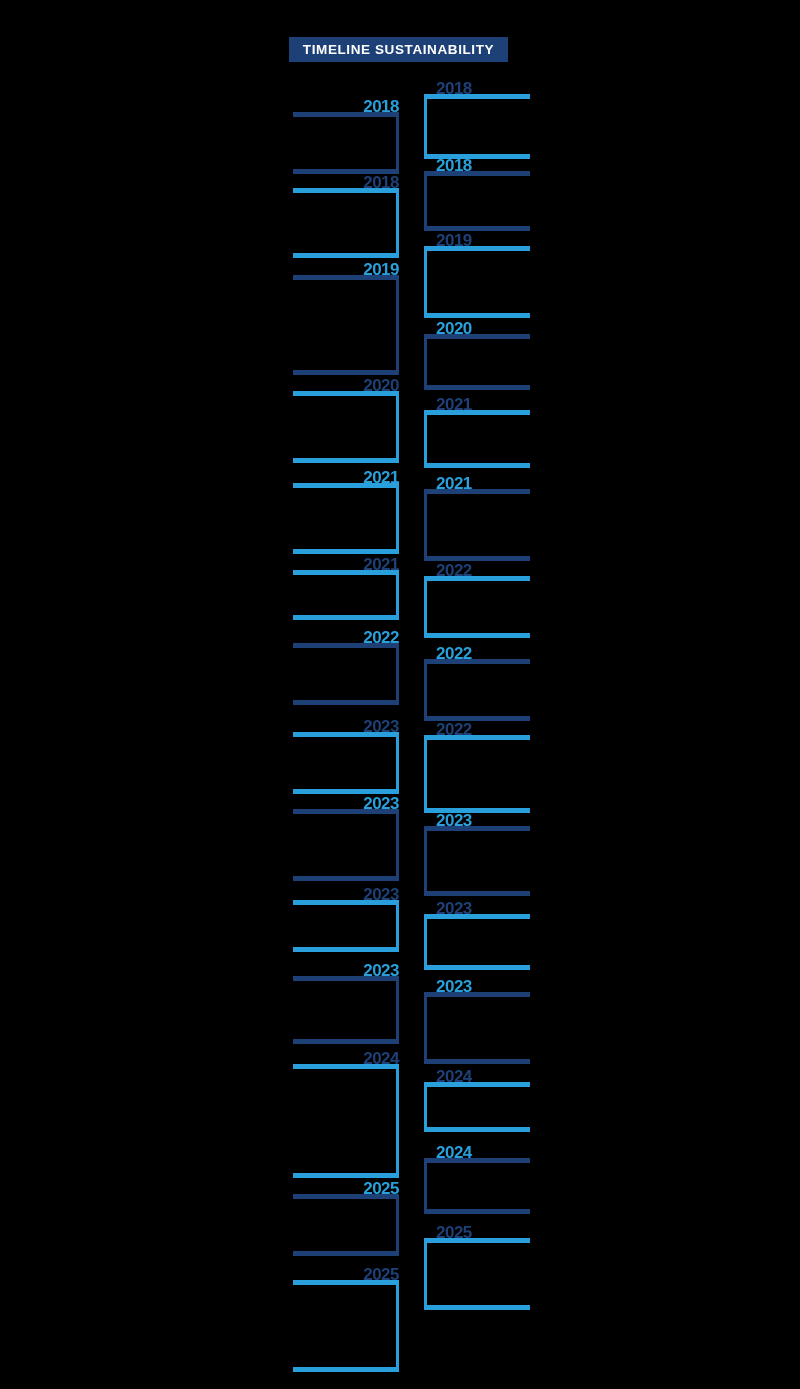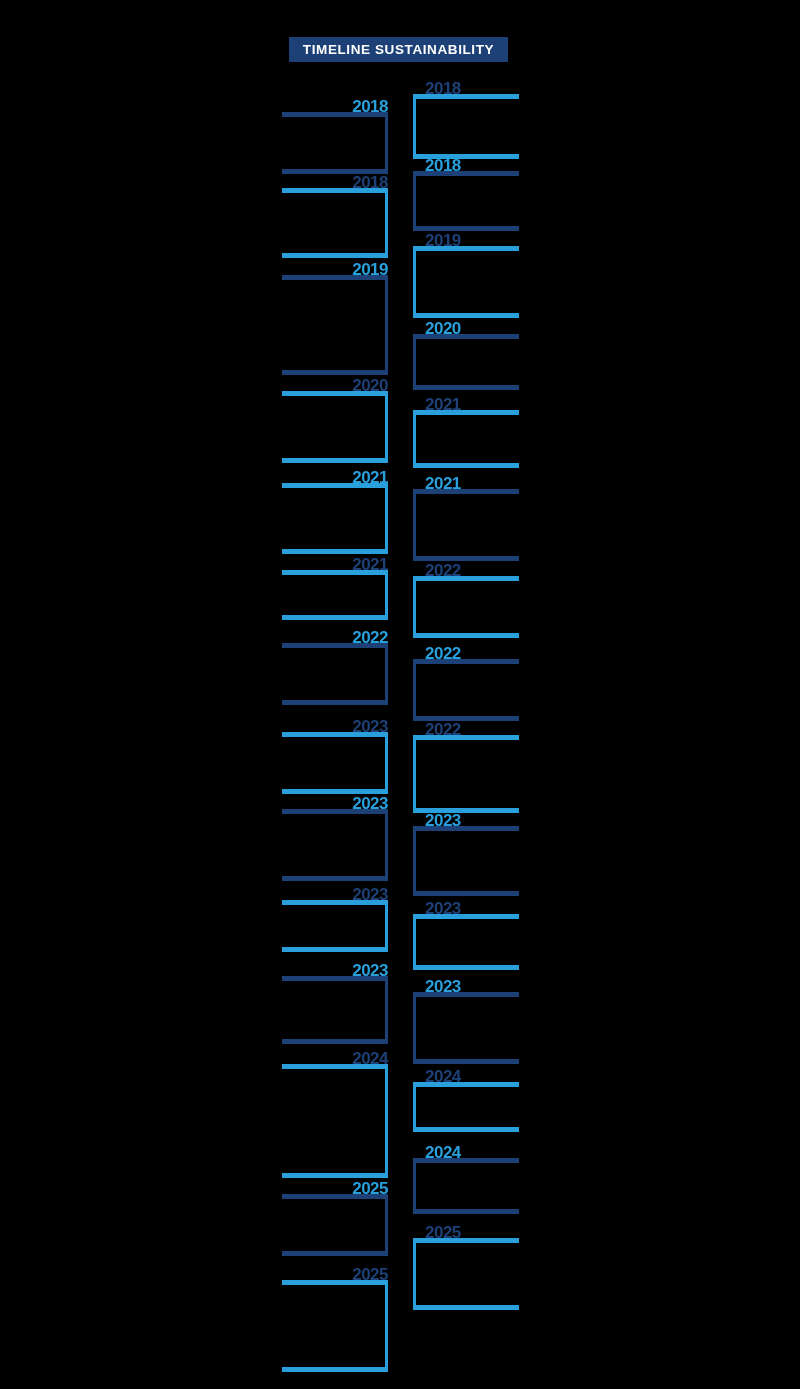--- a/index.html
+++ b/index.html
@@ -41,21 +41,21 @@
     position: absolute;
     top: 0;
     width: 140px;
   }
   #column-left  { left: 281px; }
   #column-right { left: 412px; }
 
   
   .entry {
     position: absolute;
-    left: 1px;
+    left: 12px;
   }
 
   .year-label {
     position: absolute;
     top: 0;
     font-family: "Liberation Sans", sans-serif;
     font-weight: bold;
     font-size: 17px;
     letter-spacing: -0.5px;
     line-height: 17px;

